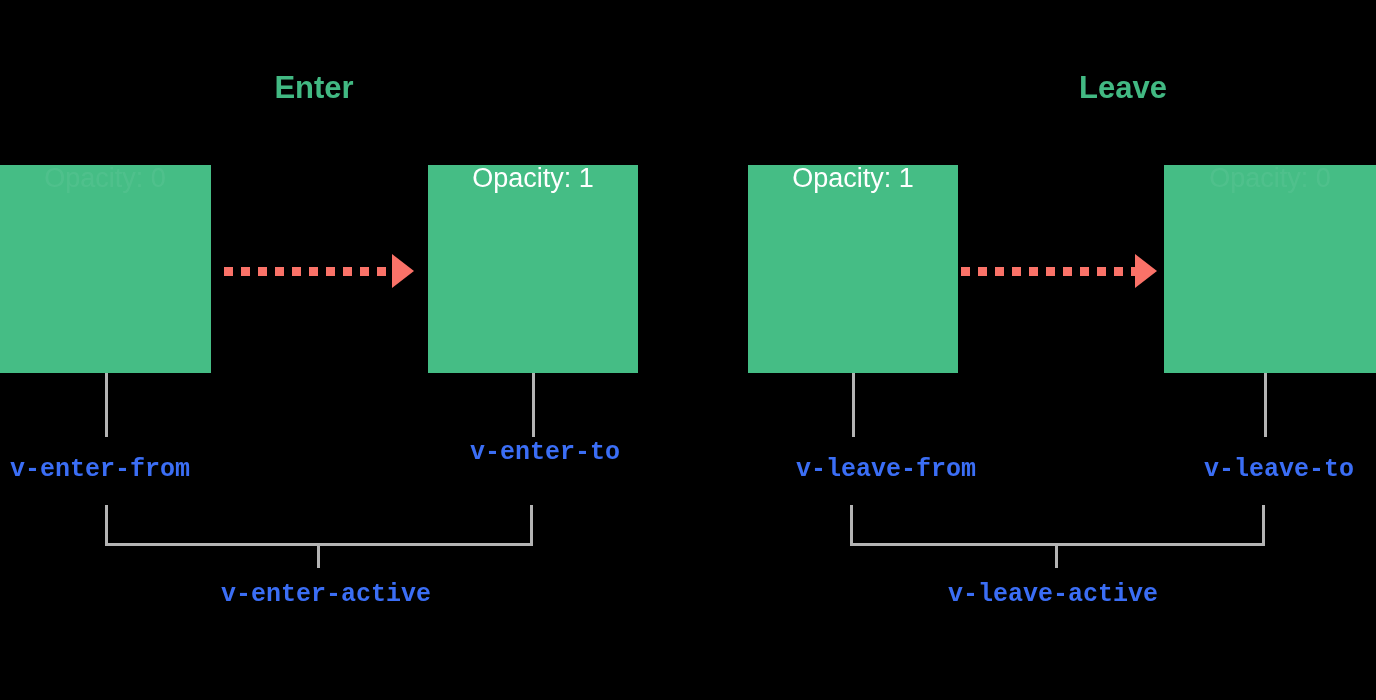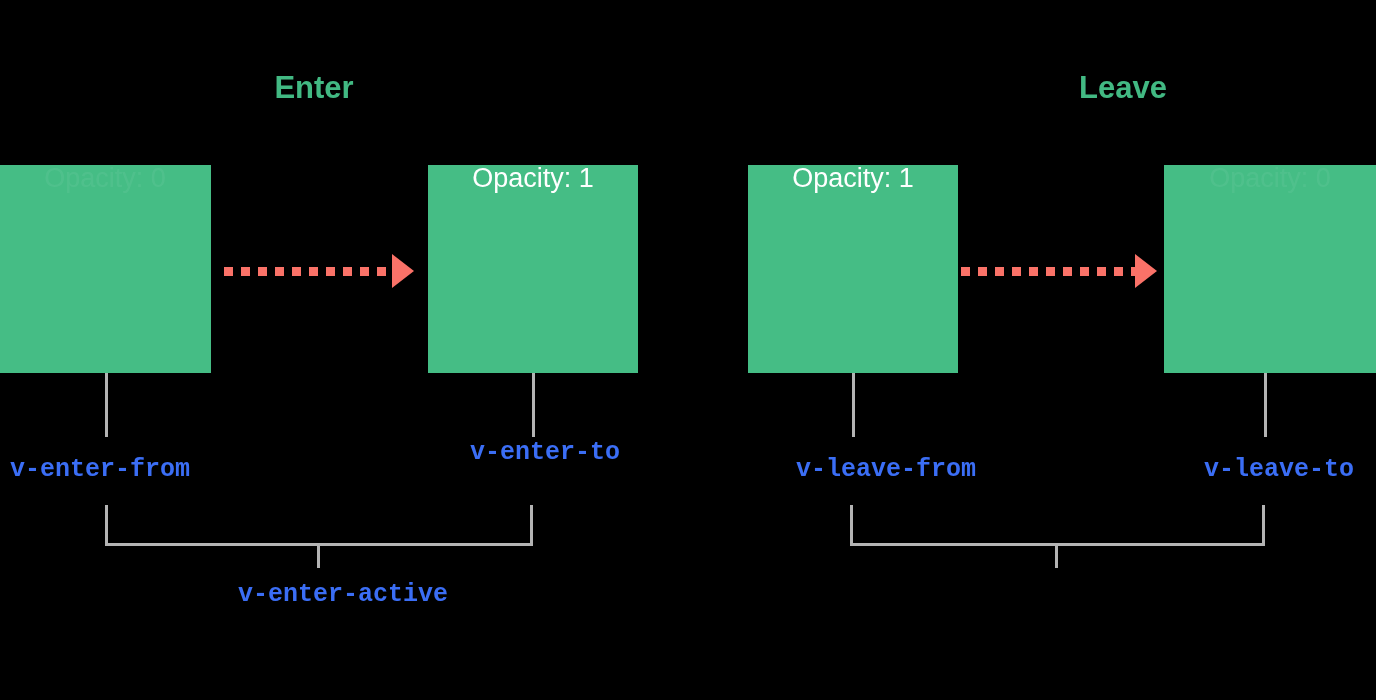--- a/index.html
+++ b/index.html
@@ -94,21 +94,20 @@
     font-family: "Liberation Mono", monospace;
     font-weight: bold;
     font-size: 25px;
     line-height: 1;
     color: #3b6ef5;
     white-space: nowrap;
   }
   .class-label.center {
     transform: translateX(-50%);
     text-align: left;
-    margin-left: 17px;
   }
   .class-label.right {
     transform: translateX(-100%);
     text-align: right;
   }
 </style>
 </head>
 <body>
 
 <div id="diagram">
@@ -158,14 +157,15 @@
   <div class="vline" style="left:852px; top:373px; height:64px;"></div>
   <div class="vline" style="left:1264px; top:373px; height:64px;"></div>
 
   <div class="class-label" style="left:756px; top:457px;margin-left:40px;">v-leave-from</div>
   <div class="class-label right" style="left:1354px; top:457px;text-align:right;">v-leave-to</div>
 
   <div class="vline" style="left:850px; top:505px; height:41px;"></div>
   <div class="vline" style="left:1262px; top:505px; height:41px;"></div>
   <div class="hline" style="left:850px; top:543px; width:415px;"></div>
   <div class="vline" style="left:1055px; top:543px; height:25px;"></div>
+  <div class="class-label center" style="left:1053px; top:582px;">v-leave-active</div>
 
 </div>
 
 </body></html>

